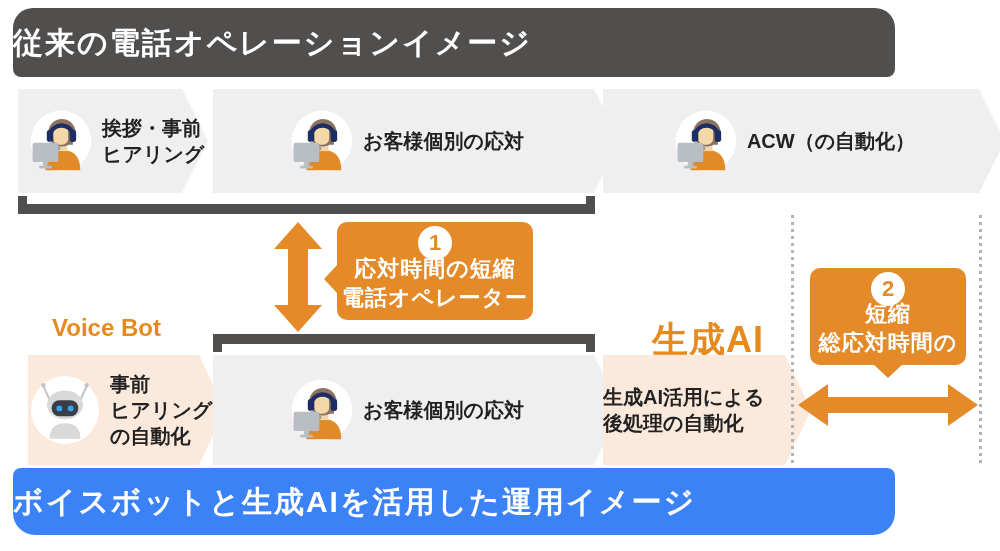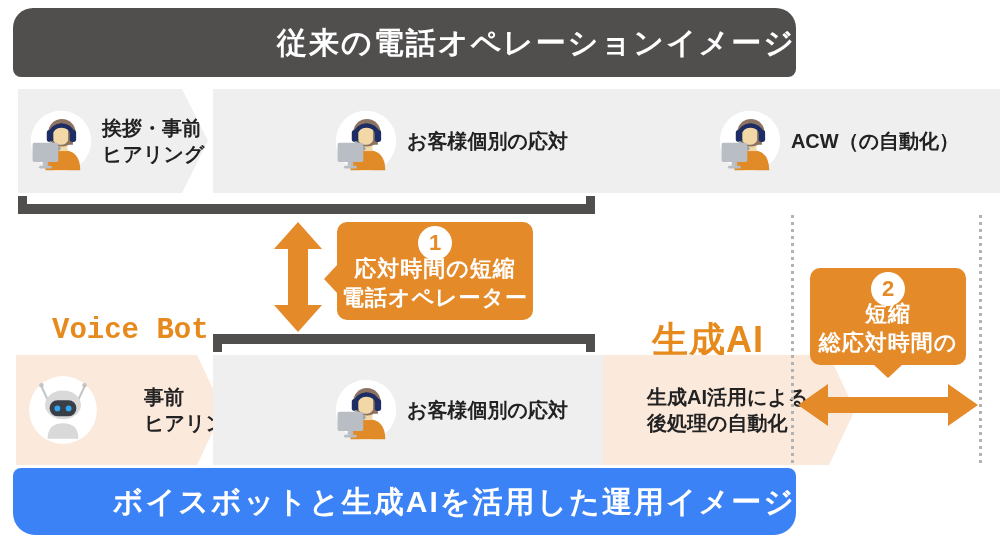--- a/index.html
+++ b/index.html
@@ -1,38 +1,38 @@
 <!DOCTYPE html>
 <html><head>
 <meta charset="utf-8">
 <style>
   html,body{margin:0;padding:0;background:#fff;}
   body{font-family:"Liberation Sans","DejaVu Sans",sans-serif;}
   .stage{position:relative;width:1000px;height:551px;background:#fff;overflow:hidden;}
 
   
-  .banner{position:absolute;left:13px;width:783px;text-align:right;font-weight:bold;color:#fff;}
+  .banner{position:absolute;left:13px;width:882px;text-align:left;font-weight:bold;color:#fff;}
   .banner-top{top:8px;height:69px;line-height:69px;font-size:30px;letter-spacing:2px;
     background:#514E4E;border-radius:20px 20px 8px 8px;}
   .banner-bottom{top:468px;height:67px;line-height:67px;font-size:30px;letter-spacing:2px;
     background:#3b82f6;border-radius:8px 8px 22px 22px;}
 
   
   .chev{position:absolute;height:104px;display:flex;align-items:center;
-    clip-path:polygon(0 0,calc(100% - 26px) 0,100% 50%,calc(100% - 26px) 100%,0 100%);padding-left:44px;}
+    clip-path:polygon(0 0,calc(100% - 26px) 0,100% 50%,calc(100% - 26px) 100%,0 100%);}
   .chev.gray{background:#EFEFEF;}
   .chev.peach{background:#FBE9DC;}
   .row1{top:89px;}
   .row2{top:355px;height:110px;}
   .chev .icon{flex:0 0 auto;}
   .step-label{font-weight:bold;color:#222;font-size:20px;line-height:26px;white-space:nowrap;}
   .c1{left:18px;width:180px;padding-left:10px;font-family:Liberation Serif, serif;}
   .c2{left:213px;width:387px;justify-content:center;padding-right:20px;}
   .c3{left:603px;width:382px;justify-content:center;padding-right:20px;}
-  .b1{left:16px;width:197px;padding-left:10px;gap:36px;}
+  .b1{left:28px;width:197px;padding-left:0;}
   .b2{left:213px;width:387px;justify-content:center;padding-right:20px;}
   .b3{left:603px;width:190px;justify-content:flex-start;padding-right:18px;}
   .gap8{margin-left:8px;}
 
   
   .bracket{position:absolute;box-sizing:border-box;height:18px;
     border-left:9px solid #514E4E;border-right:9px solid #514E4E;}
   .bracket-top{left:18px;top:196px;width:577px;border-bottom:10px solid #514E4E;}
   .bracket-bottom{left:213px;top:334px;width:382px;border-top:10px solid #514E4E;}
 
@@ -53,21 +53,21 @@
   .h-arrow{position:absolute;left:798px;top:384px;}
 
   
   .dotline{position:absolute;top:215px;width:3px;height:251px;
     background:repeating-linear-gradient(to bottom,#B3B3B3 0 3px,transparent 3px 7px);}
   .dot-l{left:791px;}
   .dot-r{left:979px;}
 
   
   .sec-label{position:absolute;font-weight:bold;color:#E78A1E;white-space:nowrap;}
-  .label-voicebot{left:52px;top:314px;font-size:29px;font-family:Liberation Mono, monospace;}
+  .label-voicebot{left:52px;top:314px;font-size:24px;}
   .label-genai{left:652px;top:316px;font-size:36px;letter-spacing:1px;}
 
   .hidden-defs{position:absolute;width:0;height:0;overflow:hidden;}
 </style>
 </head>
 <body>
 
 <div class="stage">
 
   <svg class="hidden-defs" aria-hidden="true">
@@ -154,20 +154,21 @@
   <div class="sec-label label-voicebot">Voice Bot</div>
   <div class="sec-label label-genai">生成AI</div>
 
   <div class="chev peach row2 b1">
     <svg class="icon" width="74" height="74" viewBox="0 0 72 72">
         <use href="#bot-icon"></use>
       </svg>
     <div class="step-label gap8">
       <div>事前</div>
       <div>ヒアリング</div>
+      <div>の自動化</div>
     </div>
   </div>
 
   <div class="chev gray row2 b2">
     <svg class="icon" width="66" height="66" viewBox="0 0 72 72">
         <use href="#op-icon"></use>
       </svg>
     <div class="step-label gap8">
       <div>お客様個別の応対</div>
     </div>

